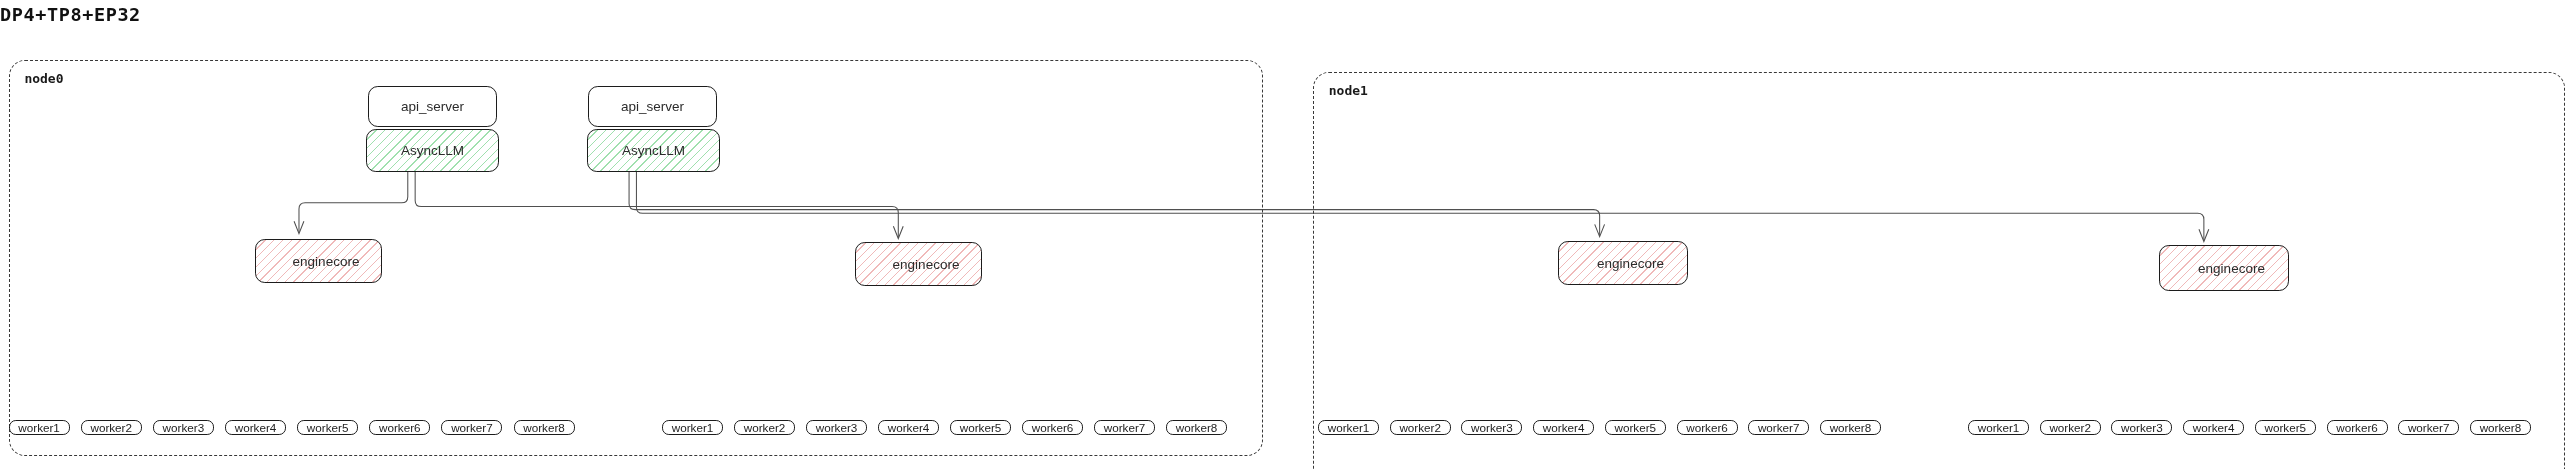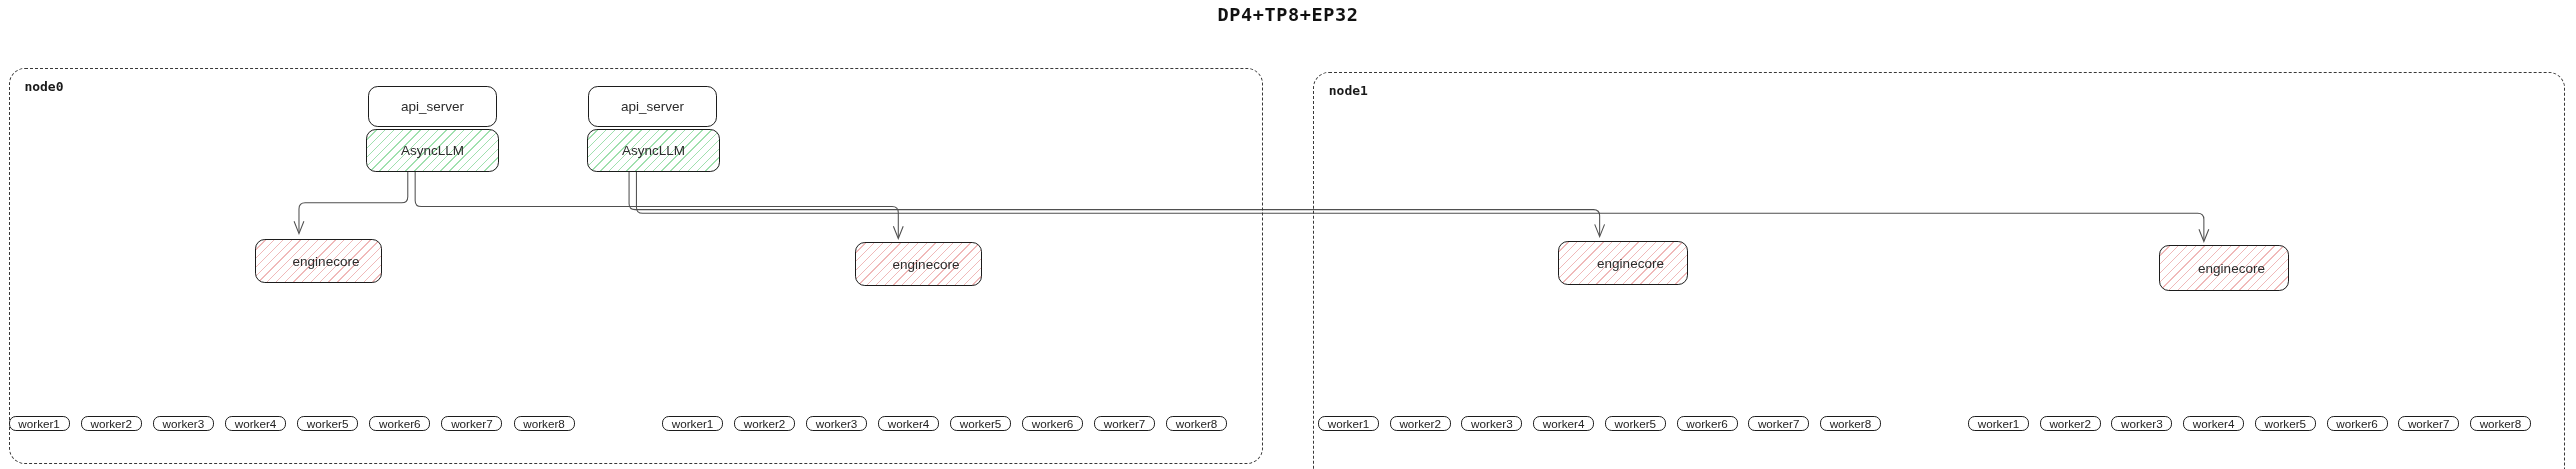--- a/index.html
+++ b/index.html
@@ -14,21 +14,21 @@
   html, body { background: #ffffff; }
   body {
     width: 2576px; height: 469px;
     position: relative; overflow: hidden;
     font-family: "Liberation Sans", "DejaVu Sans", sans-serif;
     color: var(--text);
   }
   .canvas { position: absolute; inset: 0; }
   .diagram-title {
     position: absolute; top: 3.7px; left: 0; width: 100%;
-    text-align: center;
+    text-align: left;
     font-family: "DejaVu Sans Mono", "Liberation Mono", monospace;
     font-weight: bold; font-size: 18.5px; color: #111;
     letter-spacing: 0.6px;
   }
   .container {
     position: absolute;
     border: 1.2px dashed var(--container-border);
     border-radius: 16px;
     background: transparent;
   }
@@ -50,21 +50,21 @@
       var(--green) 0px, var(--green) 1px, transparent 1px, transparent 6.2px);
     text-align: right;
   }
   .hatch-red {
     background-image: repeating-linear-gradient(135deg,
       var(--red) 0px, var(--red) 0.9px, transparent 0.9px, transparent 6.2px);
     padding-left: 15px;
   }
   .worker-group {
     position: absolute; height: 24px;
-    display: flex; justify-content: space-between; align-items: center;
+    display: flex; justify-content: space-between; align-items: flex-end;
   }
   .worker {
     border: 1.2px solid var(--border);
     border-radius: 6.8px;
     background: #ffffff;
     width: 61px;
     display: flex; align-items: center; justify-content: center;
     font-size: 11.7px; color: #222;
   }
   svg.edges { position: absolute; inset: 0; width: 2576px; height: 469px; pointer-events: none; }
@@ -85,21 +85,21 @@
     <path d="M674,280 L674,326 Q674,336 684,336 L1450,336 Q1460,336 1460,346 L1460,386"></path>
     <path d="M1452,368 L1460,388 L1468,368"></path>
 
     <path d="M1022,280 L1022,331 Q1022,341 1032,341 L2591,341 Q2601,341 2601,351 L2601,383"></path>
     <path d="M2593,365 L2601,385 L2609,365"></path>
 
     <path d="M1034,280 L1034,337 Q1034,347 1044,347 L3574,347 Q3584,347 3584,357 L3584,391"></path>
     <path d="M3576,373 L3584,393 L3592,373"></path>
   </svg>
 
-  <div class="container" style="left:8.6px; top:68px; width:1254px; height:396px;">
+  <div class="container" style="left:8.6px; top:60px; width:1254px; height:396px;">
     <span class="container-label">node0</span>
   </div>
 
   <div class="container" style="left:1313px; top:72px; width:1252px; height:432px;">
     <span class="container-label">node1</span>
   </div>
 
   <div class="box" style="left:348px; top:86px; width:129px; height:41px;">api_server</div>
   <div class="box hatch-green" style="left:346px; top:129px; width:133px; height:43px;">AsyncLLM</div>
 

